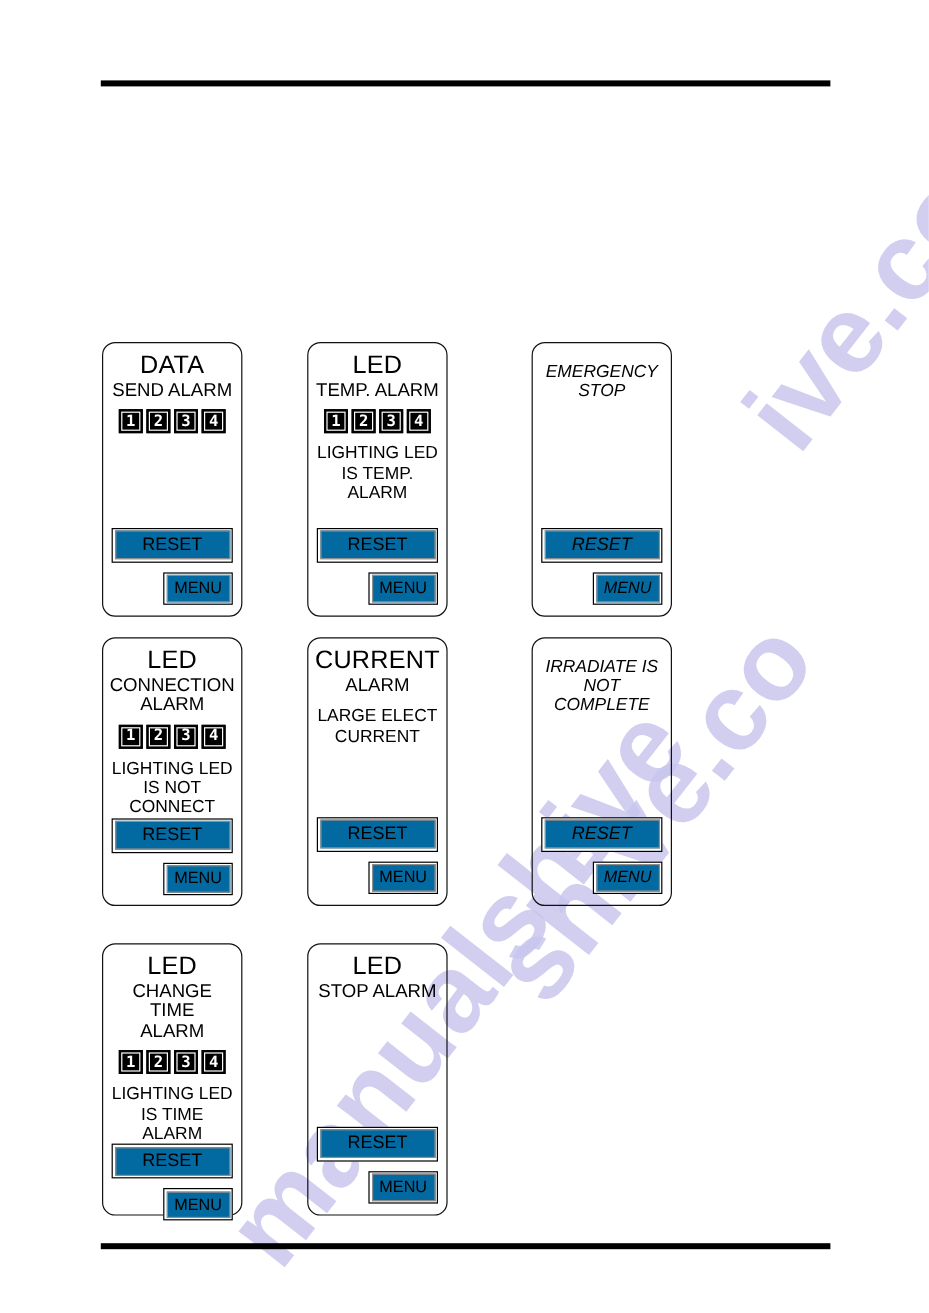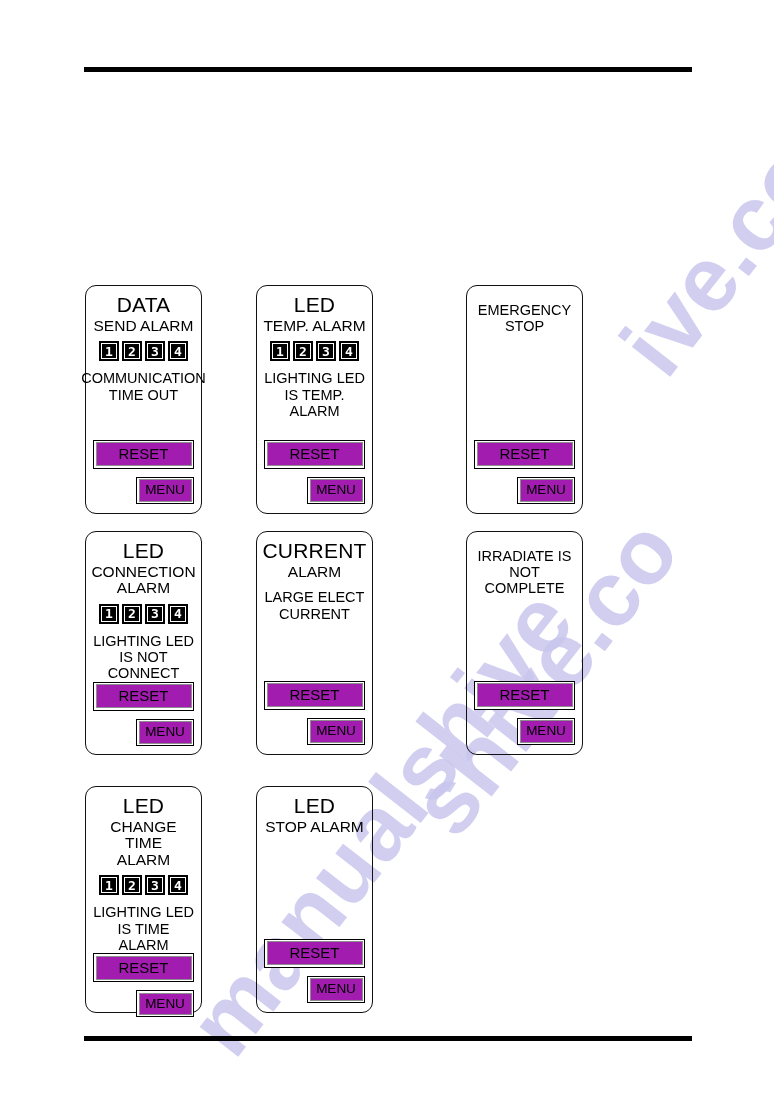--- a/index.html
+++ b/index.html
@@ -66,21 +66,21 @@
     background: transparent;
     display: flex;
     flex-direction: column;
     align-items: center;
     padding: 7px 6px 9px 6px;
   }
 
   
   .col-1 { left: 85px;  width: 117px; }
   .col-2 { left: 256px; width: 117px; }
-  .col-3 { left: 466px; width: 117px; }
+  .col-3 { left: 443px; width: 117px; font-style: italic; }
   
   .row-1 { top: 285px; height: 229px; }
   .row-2 { top: 531px; height: 224px; }
   .row-3 { top: 786px; height: 227px; }
 
   .p-title {
     font-size: 21px;
     letter-spacing: .2px;
     line-height: 1.05;
     text-align: center;
@@ -144,21 +144,21 @@
     padding: 1.5px;
     background: #fff;
     display: block;
   }
   .btn-inner {
     border: 1px solid #8d8d8d;
     text-align: center;
     font-size: 15px;
     line-height: 1.28;
     padding: 1px 0 2px 0;
-    background: #a21caf;
+    background: #0369a1;
   }
   .btn-reset {
     width: 101px;
     margin: 0 auto 8px auto;
   }
   .btn-menu {
     width: 58px;
     margin: 0 1px 0 auto;
   }
   .btn-menu .btn-inner { font-size: 13.5px; text-align: center; }
@@ -186,22 +186,20 @@
         <div class="digit-box">
           <span>2</span>
         </div>
         <div class="digit-box">
           <span>3</span>
         </div>
         <div class="digit-box">
           <span>4</span>
         </div>
       </div>
-      <div class="p-message">COMMUNICATION
-TIME OUT</div>
       <div class="p-spacer"></div>
       <div class="btn btn-reset">
         <div class="btn-inner">RESET</div>
       </div>
       <div class="btn btn-menu">
         <div class="btn-inner">MENU</div>
       </div>
     </div>
     <div class="panel col-2 row-1">
       <div class="p-title">LED</div>

